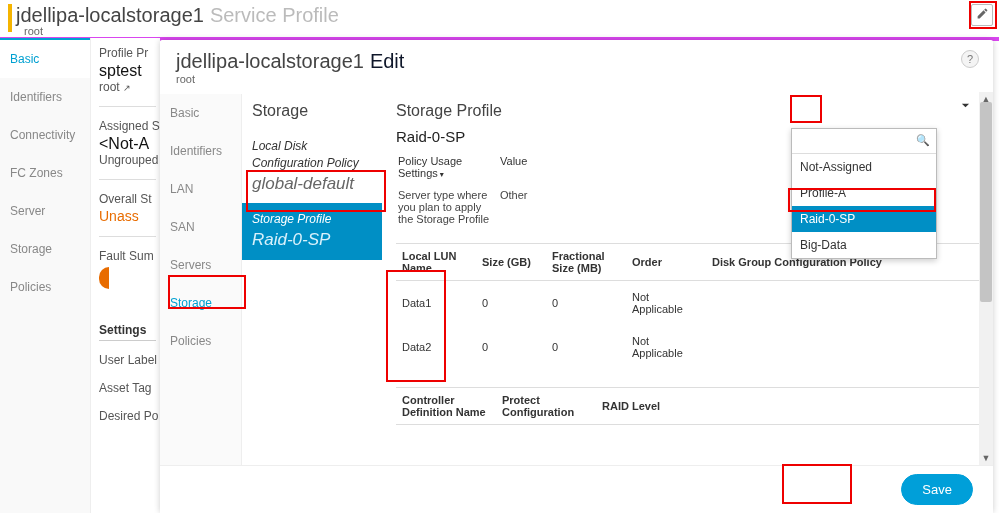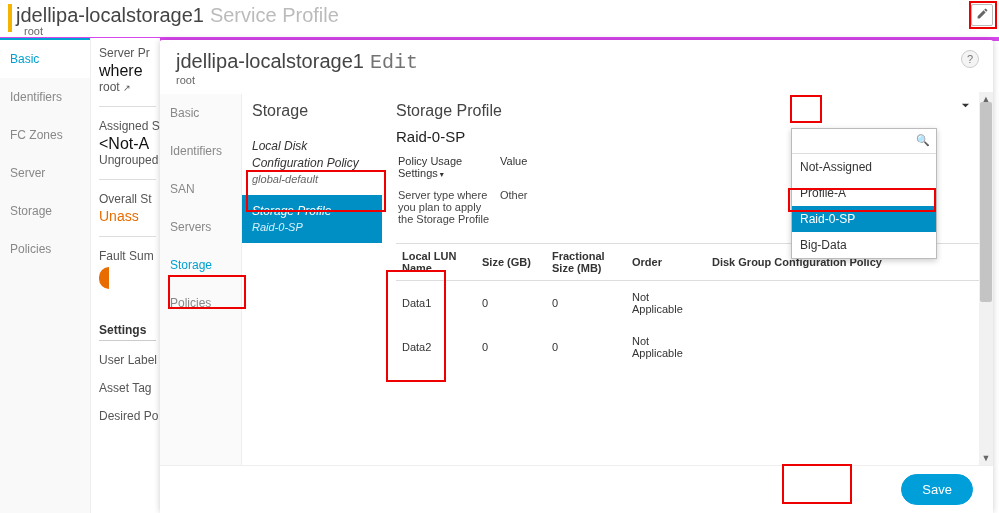--- a/index.html
+++ b/index.html
@@ -23,33 +23,33 @@
     .midpanel .big{font-size:16px;color:#111;}
     .midpanel .orange{color:#e86c00;font-size:14px;}
     .midpanel .sep{border-top:1px solid #ddd;margin:12px 0;}
     .midpanel .heading{font-weight:bold;font-size:12px;margin-bottom:6px;border-bottom:1px solid #ccc;padding-bottom:3px;}
     .midpanel .link-ic{font-size:9px;}
     .mid-bullet{width:10px;height:22px;background:#e86c00;border-radius:10px 0 0 10px;margin:4px 0;}
     
     .dlg{position:absolute;left:160px;top:40px;right:6px;bottom:0;background:#fff;box-shadow:0 0 6px rgba(0,0,0,0.2);border-radius:2px;}
     .dlg-hdr{padding:10px 16px 6px 16px;}
     .dlg-title{font-size:20px;color:#444;font-weight:300;display:inline;}
-    .dlg-mode{font-size:20px;color:#737373;margin-left:6px;font-weight:300;font-family:Liberation Mono, monospace;}
+    .dlg-mode{font-size:20px;color:#0f172a;margin-left:6px;font-weight:300;}
     .dlg-root{font-size:11px;color:#666;}
     .help-ic{position:absolute;top:10px;right:14px;width:18px;height:18px;border:1px solid #ccc;border-radius:50%;font-size:11px;text-align:center;line-height:16px;color:#777;background:#f4f4f4;}
     .dlg-body{position:absolute;top:54px;left:0;right:0;bottom:48px;display:flex;}
     
     .innernav{width:82px;background:#fafafa;border-right:1px solid #eee;}
     .innernav div{padding:12px 10px;font-size:12px;color:#888;cursor:pointer;}
     .innernav div.active{color:#00a0d1;}
     
     .stor-col{width:140px;padding:0;}
     .stor-col .hd{font-size:16px;padding:8px 10px 10px 10px;color:#444;}
     .stor-col .item{padding:8px 10px;font-size:12px;line-height:1.4;cursor:pointer;color:#333;font-style:italic;}
-    .stor-col .item .sub{font-size:11px;color:#666;}
+    .stor-col .item .sub{font-size:17px;color:#666;}
     .stor-col .item.sel{background:#008fc5;color:#fff;}
     .stor-col .item.sel .sub{color:#d9f1fb;}
     
     .detail{flex:1;padding:8px 8px 8px 14px;position:relative;overflow:hidden;}
     .detail .hd{font-size:16px;color:#444;margin-bottom:8px;}
     .detail .name{font-size:15px;color:#222;margin-bottom:4px;}
     .tbl{font-size:11px;width:100%;}
     .tbl th{text-align:left;font-weight:normal;padding:4px 6px 4px 0;vertical-align:top;}
     .tbl td{padding:4px 6px 4px 0;vertical-align:top;color:#444;}
     .lun-tbl{width:100%;font-size:11px;border-collapse:collapse;margin-top:12px;}
@@ -87,29 +87,30 @@
 </div>
 <div class="edit-ic" title="Edit">
   <span><svg viewBox="0 0 24 24">
         <path d="M3 17.25V21h3.75l11-11.03-3.75-3.75L3 17.25zM20.71 7.04a1 1 0 0 0 0-1.41l-2.34-2.34a1 1 0 0 0-1.41 0l-1.83 1.83 3.75 3.75 1.83-1.83z"></path>
       </svg></span>
 </div>
 
 <div class="leftnav">
   <div class="active">Basic</div>
   <div>Identifiers</div>
+  <div>Connectivity</div>
   <div>FC Zones</div>
   <div>Server</div>
   <div>Storage</div>
   <div>Policies</div>
 </div>
 
 <div class="midpanel">
-  <div class="lbl">Server Pr</div>
-  <div class="big"><span>where</span></div>
+  <div class="lbl">Profile Pr</div>
+  <div class="big"><span>sptest</span></div>
   <div class="lbl"><span>root</span> <span class="link-ic">↗</span></div>
   <div class="sep"></div>
   <div class="lbl">Assigned S</div>
   <div class="big">&lt;Not-A</div>
   <div class="lbl">Ungrouped</div>
   <div class="sep"></div>
   <div class="lbl">Overall St</div>
   <div class="orange">Unass</div>
   <div class="sep"></div>
   <div class="lbl">Fault Sum</div>
@@ -126,20 +127,21 @@
     <span class="dlg-title">jdellipa-localstorage1</span><span class="dlg-mode">Edit</span>
     <div class="dlg-root">root</div>
   </div>
   <div class="help-ic">?</div>
 
   <div class="dlg-body">
 
     <div class="innernav">
       <div>Basic</div>
       <div>Identifiers</div>
+      <div>LAN</div>
       <div>SAN</div>
       <div>Servers</div>
       <div class="active">Storage</div>
       <div>Policies</div>
     </div>
 
     <div class="stor-col">
       <div class="hd">Storage</div>
       <div class="item">
         <div>Local Disk Configuration Policy</div>
@@ -187,20 +189,29 @@
         <tr>
           <td>Data2</td>
           <td>0</td>
           <td>0</td>
           <td>Not Applicable</td>
           <td></td>
         </tr>
       </tbody>
         </table>
 
+      <table class="lun-tbl" style="margin-top:18px">
+        <tbody>
+            <tr>
+          <th style="width:100px">Controller Definition Name</th>
+          <th style="width:100px">Protect Configuration</th>
+          <th>RAID Level</th>
+        </tr>
+      </tbody>
+        </table>
 
       <div class="dd-trig">
         <span><svg viewBox="0 0 10 10">
               <path d="M1 3 L5 7 L9 3 Z" fill="#333"></path>
             </svg></span>
       </div>
     </div>
   </div>
 
   <div class="vscroll">

